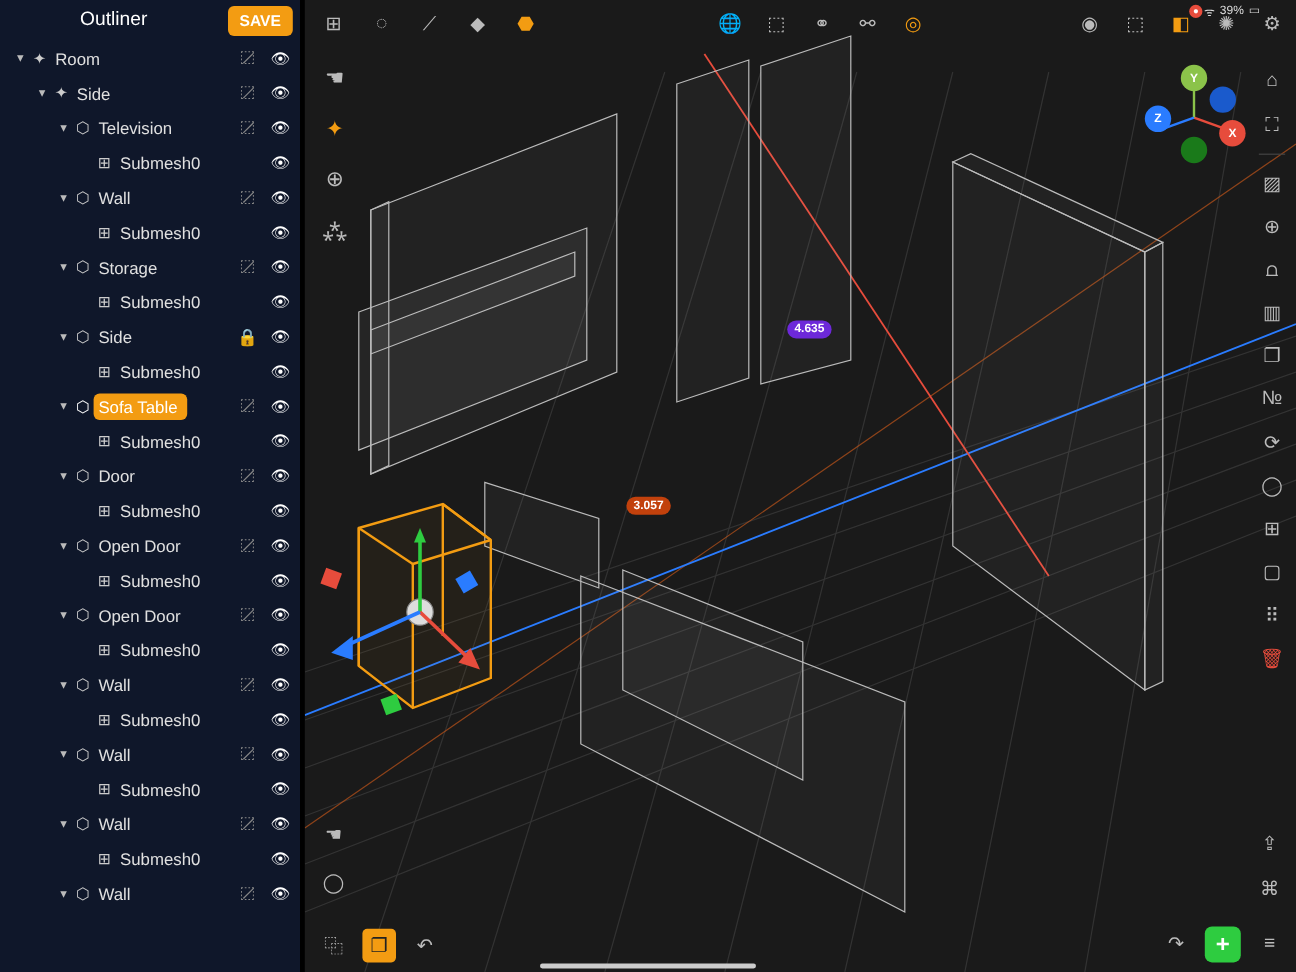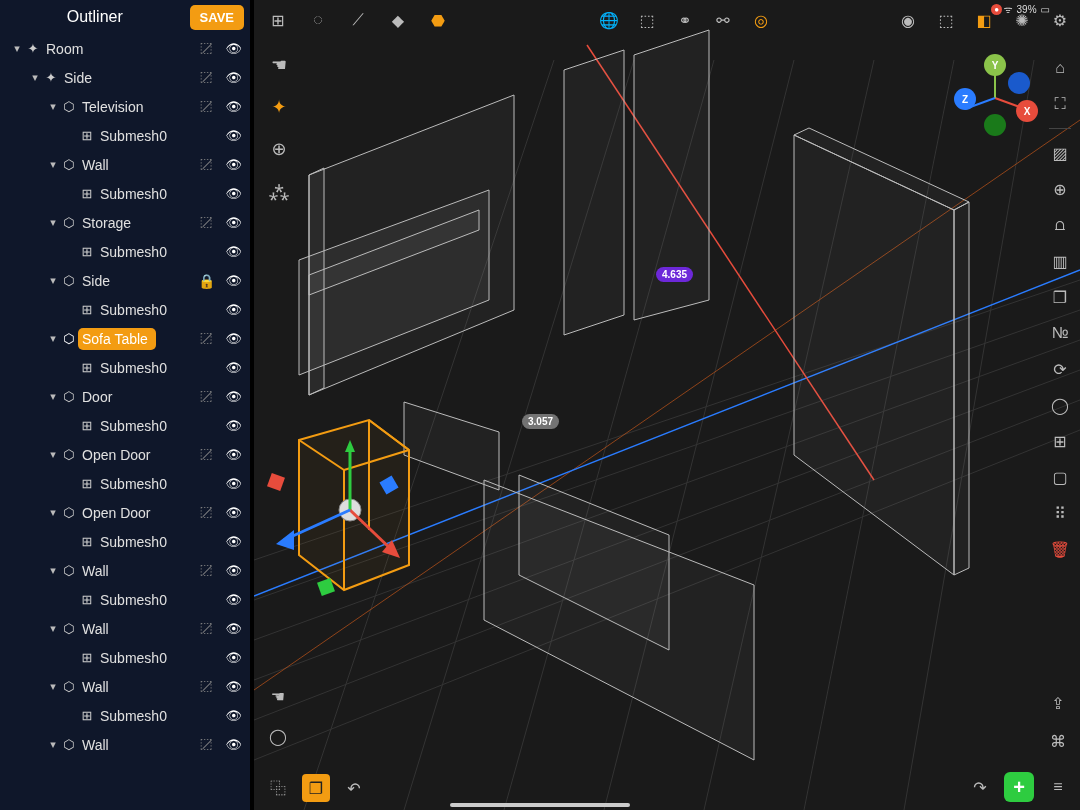--- a/index.html
+++ b/index.html
@@ -69,21 +69,21 @@
   .ico-copy { background:#f39c12; color:#222 !important; border-radius:4px;}
 
   .homebar { position:absolute; left:50%; bottom:3px; transform:translateX(-50%); width:180px; height:4px; background:#ccc; border-radius:3px;}
 
   
   .statusbar { position:absolute; top:2px; right:30px; font-size:10px; color:#ddd; display:flex; gap:4px; align-items:center;}
 
   
   .meas { position:absolute; font-size:10px; color:#fff; padding:2px 6px; border-radius:8px; font-weight:600;}
   .meas.red{ background:#6d28d9;}
-  .meas.blue{ background:#737373;}
+  .meas.blue{ background:#c2410c;}
 </style>
 </head>
 <body>
 
 <div class="outliner">
   <div class="outliner-header">
     <div class="outliner-title">Outliner</div>
     <button class="save-btn">SAVE</button>
   </div>
   <div class="tree" id="tree">

